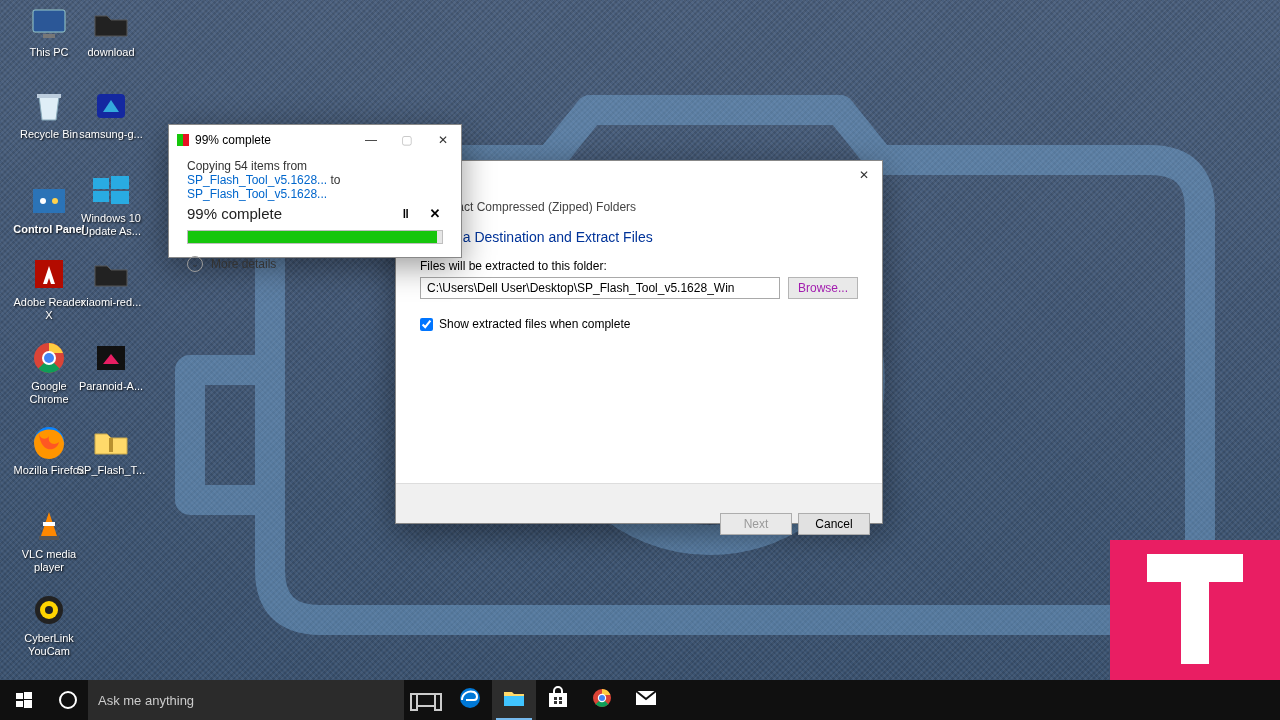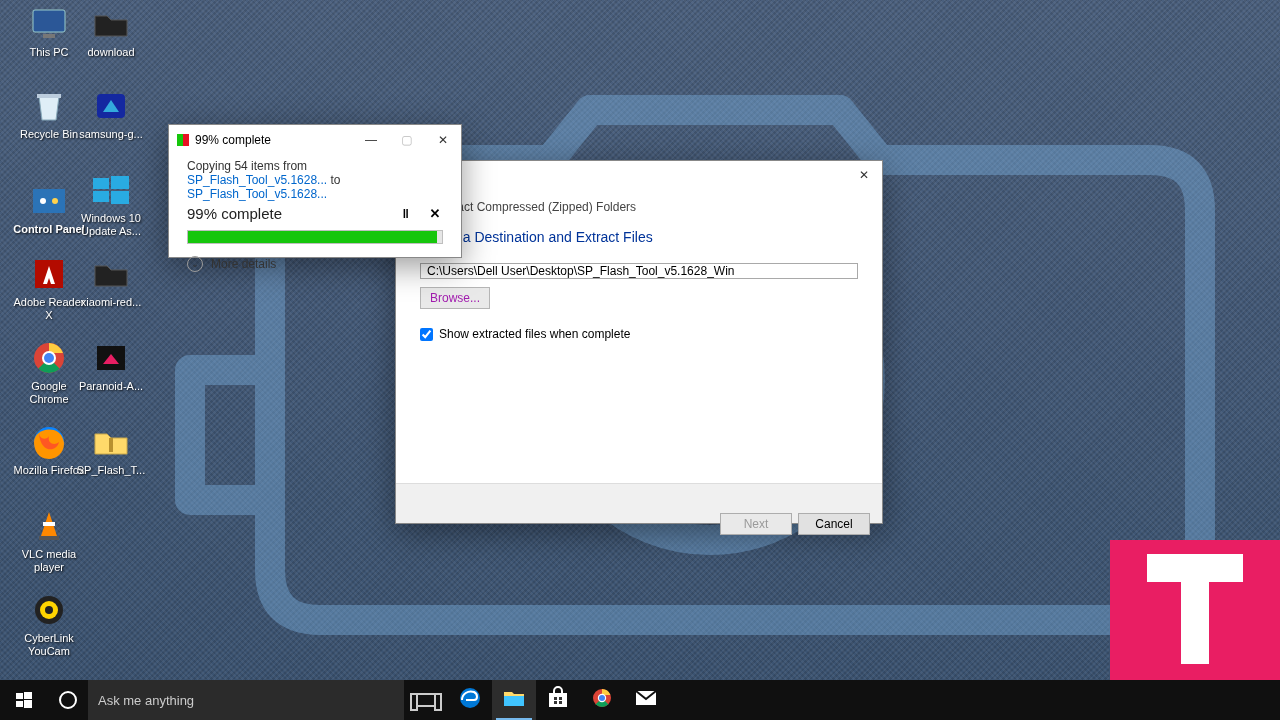--- a/index.html
+++ b/index.html
@@ -40,21 +40,21 @@
 .titlebar { height: 28px; display:flex; align-items:center; justify-content:flex-end; }
 .titlebar .tbtn { width:36px; height:28px; display:flex;align-items:center;justify-content:center; font-size:12px; color:#333; cursor:pointer;}
 .titlebar .title-left{flex:1;display:flex;align-items:center;padding-left:8px;font-size:12px;gap:6px;}
 
 
 #extract-win { left: 395px; top: 160px; width: 488px; height: 364px; }
 #extract-win .header-row { padding: 10px 18px 6px; font-size: 12px; color:#444; display:flex;align-items:center;gap:8px;}
 #extract-win .header-row .arrow{font-size:14px;color:#666;}
 #extract-win h2 { font-size: 14px; font-weight: 400; color:#003399; padding: 8px 24px 14px; }
 #extract-win .body { padding: 0 24px; font-size: 12px; }
-#extract-win .path-row { display:flex; gap:8px; margin-top:4px;flex-direction:column;}
+#extract-win .path-row { display:flex; gap:8px; margin-top:4px;}
 #extract-win input[type=text]{ flex:1; height:22px; border:1px solid #a9a9a9; padding:0 6px; font-size:12px; background:#fff;}
 #extract-win button.browse{ width:70px; height:22px; font-size:12px; border:1px solid #b5b5b5; background:#e9e9e9; color:#a21caf; cursor:default;}
 #extract-win .chk-row{margin-top:18px; font-size:12px; display:flex;align-items:center;gap:6px;}
 #extract-win .footer{position:absolute;bottom:0;left:0;right:0;height:40px;background:#f0f0f0;border-top:1px solid #ddd;display:flex;justify-content:flex-end;align-items:center;gap:6px;padding-right:12px;}
 #extract-win .footer button{width:72px;height:22px;font-size:12px;border:1px solid #adadad;background:#e1e1e1;cursor:pointer;margin-top:40px;}
 #extract-win .footer button:disabled{color:#9a9a9a;background:#e9e9e9;cursor:default;}
 
 
 #copy-win { left: 168px; top: 124px; width: 294px; height: 134px; }
 #copy-win .titlebar{height:30px;}
@@ -244,20 +244,21 @@
     <div class="titlebar">
       <div class="title-left"></div>
       <div class="tbtn close">✕</div>
     </div>
     <div class="header-row">
       <span class="arrow">←</span>
       <span>Extract Compressed (Zipped) Folders</span>
     </div>
     <h2>Select a Destination and Extract Files</h2>
     <div class="body">
+      <div>Files will be extracted to this folder:</div>
       <div class="path-row">
         <input type="text" value="C:\Users\Dell User\Desktop\SP_Flash_Tool_v5.1628_Win" style="">
         <button class="browse" disabled="">Browse...</button>
       </div>
       <label class="chk-row">
         <input type="checkbox" checked="" style="">
         <span>Show extracted files when complete</span>
       </label>
     </div>
     <div class="footer">

